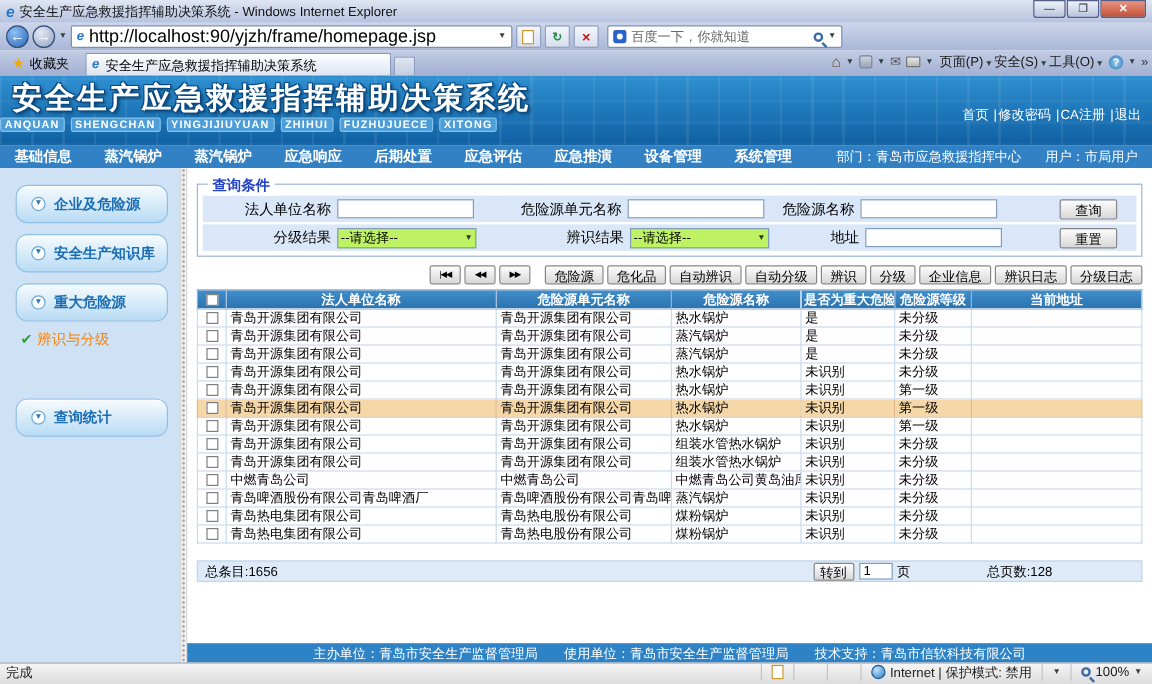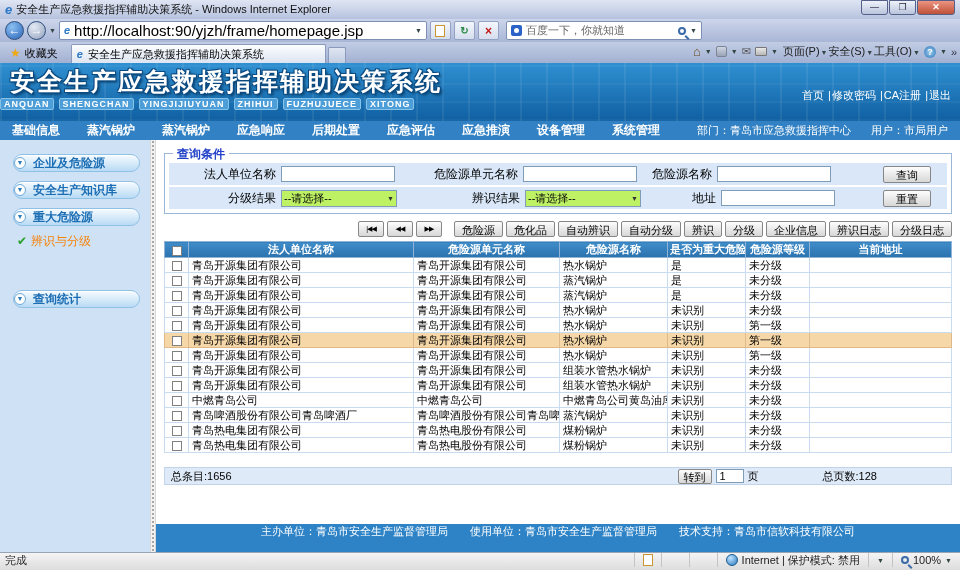--- a/index.html
+++ b/index.html
@@ -54,21 +54,21 @@
   .chip{background:#4d9ed8;border:1px solid #85c4ea;border-radius:2px;padding:0 3px;font-size:9px;font-weight:bold;letter-spacing:1px}
   .banner-links{position:absolute;right:8px;top:25px;font-size:11px;white-space:nowrap}
   .banner-links .lnk{padding:0 1px}
   .menubar{height:19px;background:#3181c4;display:flex;align-items:center;color:#fff;padding:0 12px;flex-shrink:0}
   .menu-item{font-size:12px;font-weight:bold;margin-right:27px;white-space:nowrap}
   .who{margin-left:auto;display:flex;gap:20px;font-size:11px;white-space:nowrap}
 
   
   .main{flex:1;display:flex;min-height:0;background:#fff}
   .sidebar{width:150px;background:#cfe2f5;padding-top:14px;flex-shrink:0}
-  .side-btn{height:18px;margin:0 10px 9px 13px;border:1px solid #8fc0e6;border-radius:10px;background:linear-gradient(#f6fbfe,#b9dbf4);display:flex;align-items:center;padding-left:0;gap:7px;box-shadow:inset 0 1px 0 #fff}
+  .side-btn{height:32px;margin:0 10px 9px 13px;border:1px solid #8fc0e6;border-radius:10px;background:linear-gradient(#f6fbfe,#b9dbf4);display:flex;align-items:center;padding-left:12px;gap:7px;box-shadow:inset 0 1px 0 #fff}
   .cir{width:12px;height:12px;border-radius:50%;background:#fff;border:1px solid #6aa8d8;color:#2a7ab8;font-size:7px;line-height:10px;text-align:center;flex-shrink:0}
   .side-lbl{color:#1b6db4;font-weight:bold;font-size:12px;white-space:nowrap}
   .side-item{margin:-2px 0 12px 17px;color:#f5820a;font-weight:normal;font-size:12px;white-space:nowrap}
   .chk{color:#2ca02c;margin-right:4px;font-size:12px}
   .side-spacer{height:28px}
   .splitter{width:6px;flex-shrink:0;background-color:#f2f2f2;background-image:radial-gradient(#a8a8a8 1px,transparent 1.2px);background-size:4px 4px;border-left:1px solid #d8d8d8;border-right:1px solid #d8d8d8}
 
   .rightcol{flex:1;display:flex;flex-direction:column;min-width:0}
   .content{flex:1;padding:13px 8px 0 8px;min-height:0}
   .fieldset{border:1px solid #9ab6d8;position:relative;padding:9px 4px 4px 4px;margin-bottom:7px}
@@ -99,21 +99,21 @@
   .grid td{border:1px solid #c9dbee;font-size:11px;height:14px;line-height:14px;padding:0 3px;white-space:nowrap;overflow:hidden;background:#fff}
   .grid td.c{text-align:center}
   .grid tr.hl td{background:#f5d7a8;border-color:#e0b988}
   .cbx{width:10px;height:10px;border:1px solid #808080;background:#fff;display:inline-block;vertical-align:middle}
 
   .pagebar{height:18px;background:#dfeaf8;border:1px solid #c2d4ea;display:flex;align-items:center;margin-top:14px;font-size:11px;padding:0 6px;gap:4px}
   .goto-btn{border:1px solid #878787;border-radius:2px;background:linear-gradient(#fdfdfd,#d7d7d7);font-size:11px;font-family:inherit;padding:0 5px;height:15px}
   .page-input{width:28px;height:14px;border:1px solid #7f9db9;font-size:11px;font-family:inherit;padding-left:3px}
   .sp1{width:438px}.sp2{width:56px}
 
-  .footerbar{height:28px;background:#2e83c6;color:#fff;display:flex;align-items:flex-start;justify-content:center;gap:22px;font-size:11px;flex-shrink:0;white-space:nowrap}
+  .footerbar{height:16px;background:#2e83c6;color:#fff;display:flex;align-items:flex-end;justify-content:center;gap:22px;font-size:11px;flex-shrink:0;white-space:nowrap}
 
   .statusbar{height:18px;background:linear-gradient(#f5f5f5,#dcdcdc);border-top:1px solid #98a4b4;display:flex;padding-left:5px;font-size:11px;color:#222;flex-shrink:0}
   .seg{border-left:1px solid #c4c4c4;height:14px;display:flex;align-items:center;padding:0 8px;gap:4px}
   .seg.first{margin-left:auto}
   .doc-ic{width:10px;height:12px;background:#fff;border:1px solid #c89830}
   .globe{width:12px;height:12px;border-radius:50%;background:radial-gradient(circle at 35% 30%,#bfe3ff,#2a7ac0);border:1px solid #1a5a90}
   .zoom-seg .mag{border-color:#3a6aa8}
 </style>
 </head>
 <body>

